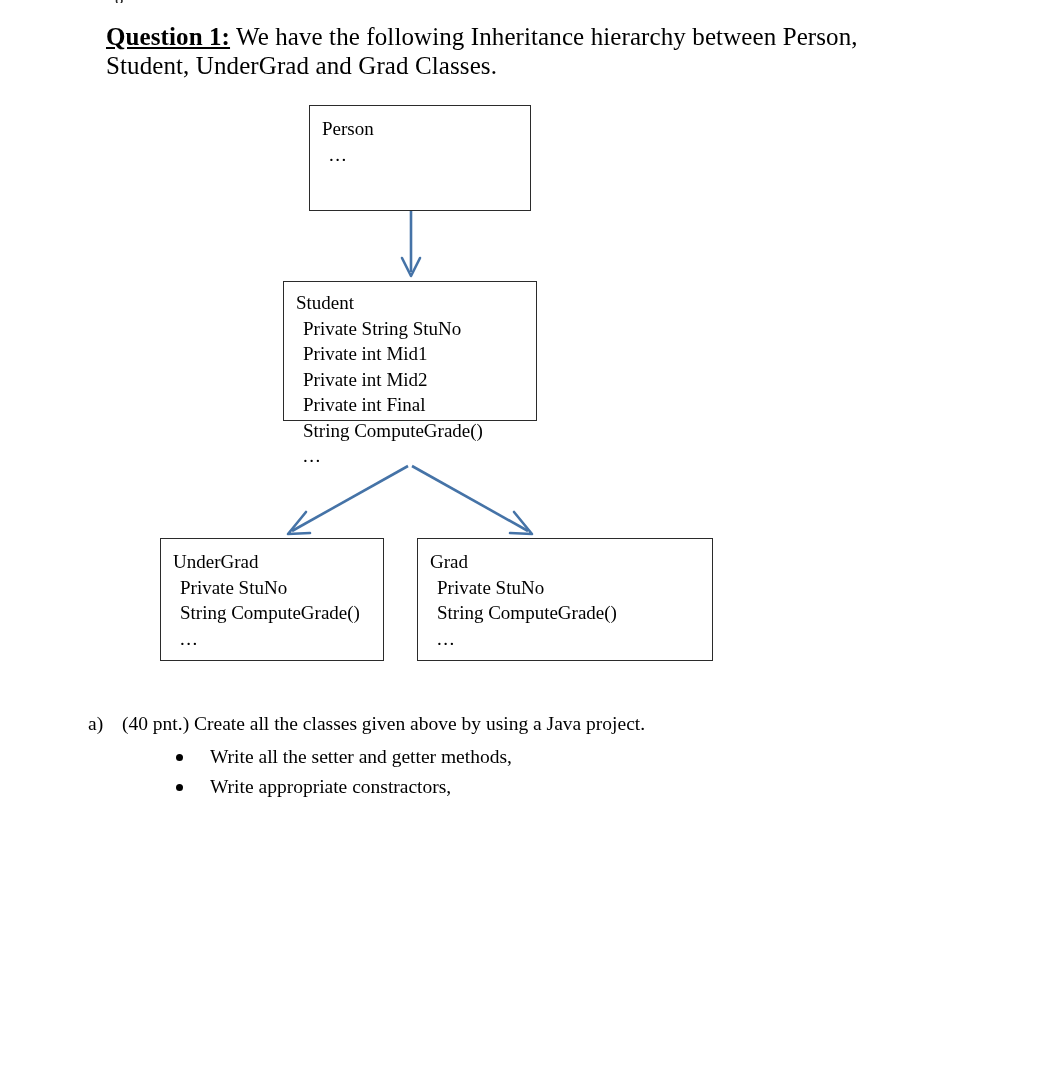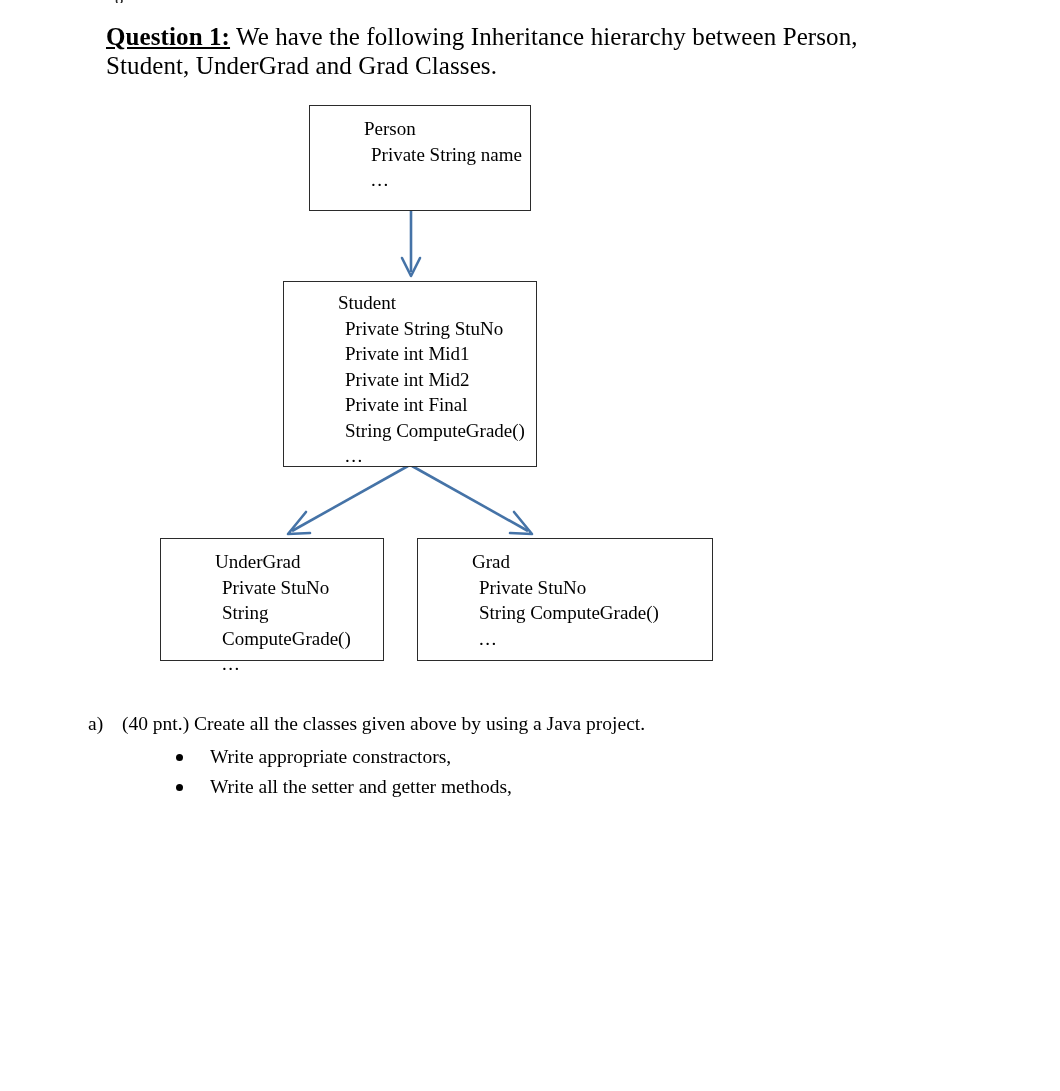--- a/index.html
+++ b/index.html
@@ -58,35 +58,34 @@
   }
   .diagram svg { display: block; }
 
   .uml-box {
     position: absolute;
     border: 1.4px solid #2b2b2b;
     background: #ffffff;
     box-sizing: border-box;
     font-size: 19px;
     line-height: 25.5px;
-    padding-left: 42px;
   }
   .uml-box .cls-name {
     padding-left: 12px;
   }
   .uml-box .cls-member {
     padding-left: 19px;
   }
   .uml-box .cls-ellipsis {
     padding-left: 19px;
     letter-spacing: 1.5px;
   }
 
   #box-person  { left: 309px; top: 105px;  width: 222px; height: 106px; padding-top: 10px; }
-  #box-student { left: 283px; top: 281px;  width: 254px; height: 186px; padding-top: 8px; }
+  #box-student { left: 283px; top: 281px;  width: 254px; height: 140px; padding-top: 8px; }
   #box-undergrad { left: 160px; top: 538px; width: 224px; height: 123px; padding-top: 10px; }
   #box-grad    { left: 417px; top: 538px;  width: 296px; height: 123px; padding-top: 10px; }
 
   
   .answer-block {
     position: absolute;
     left: 88px;
     top: 709px;
     width: 900px;
     font-size: 19.5px;
@@ -147,21 +146,20 @@
     </g>
 
     <g>
       <line x1="412" y1="466" x2="528" y2="531" stroke="#4573a7" stroke-width="2.6"></line>
       <polyline points="514,512 532,534 510,533" fill="none" stroke="#4573a7" stroke-width="2.6" stroke-linecap="round" stroke-linejoin="round"></polyline>
     </g>
   </svg>
 
   <div class="uml-box" id="box-person">
     <div class="cls-name">Person</div>
-    <div class="cls-member">Private String name</div>
     <div class="cls-ellipsis">...</div>
   </div>
 
   <div class="uml-box" id="box-student">
     <div class="cls-name">Student</div>
     <div class="cls-member">Private String StuNo</div>
     <div class="cls-member">Private int Mid1</div>
     <div class="cls-member">Private int Mid2</div>
     <div class="cls-member">Private int Final</div>
     <div class="cls-member">String ComputeGrade()</div>
@@ -184,20 +182,20 @@
 </div>
 
 <div class="answer-block">
   <div class="a-item">
     <span class="a-marker">a)</span>
     <span class="a-text">(40 pnt.) Create all the classes given above by using a Java project.</span>
   </div>
   <ul class="bullet-list">
     <li>
       <span class="bullet-dot"></span>
-      <span>Write appropriate constractors,</span>
+      <span>Write all the setter and getter methods,</span>
     </li>
     <li>
       <span class="bullet-dot"></span>
-      <span>Write all the setter and getter methods,</span>
+      <span>Write appropriate constractors,</span>
     </li>
   </ul>
 </div>
 
 </body></html>

